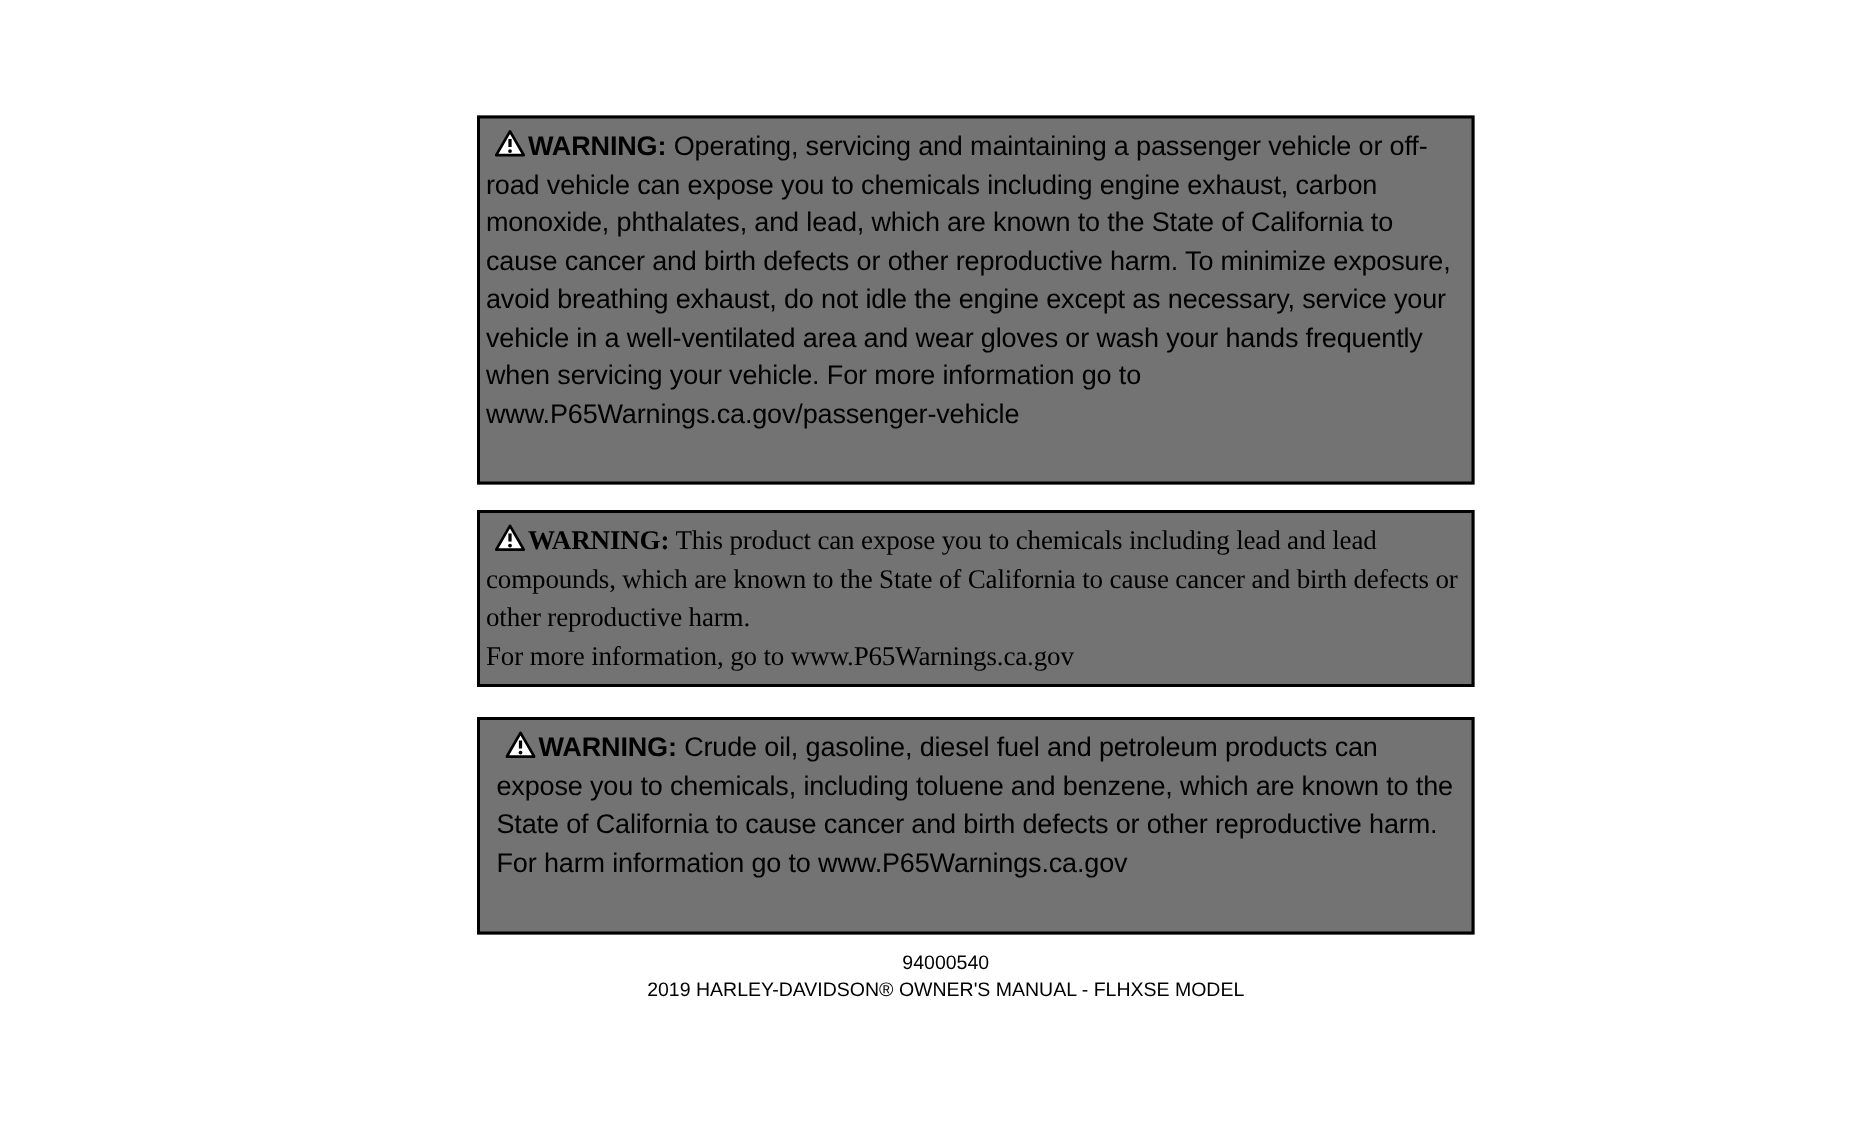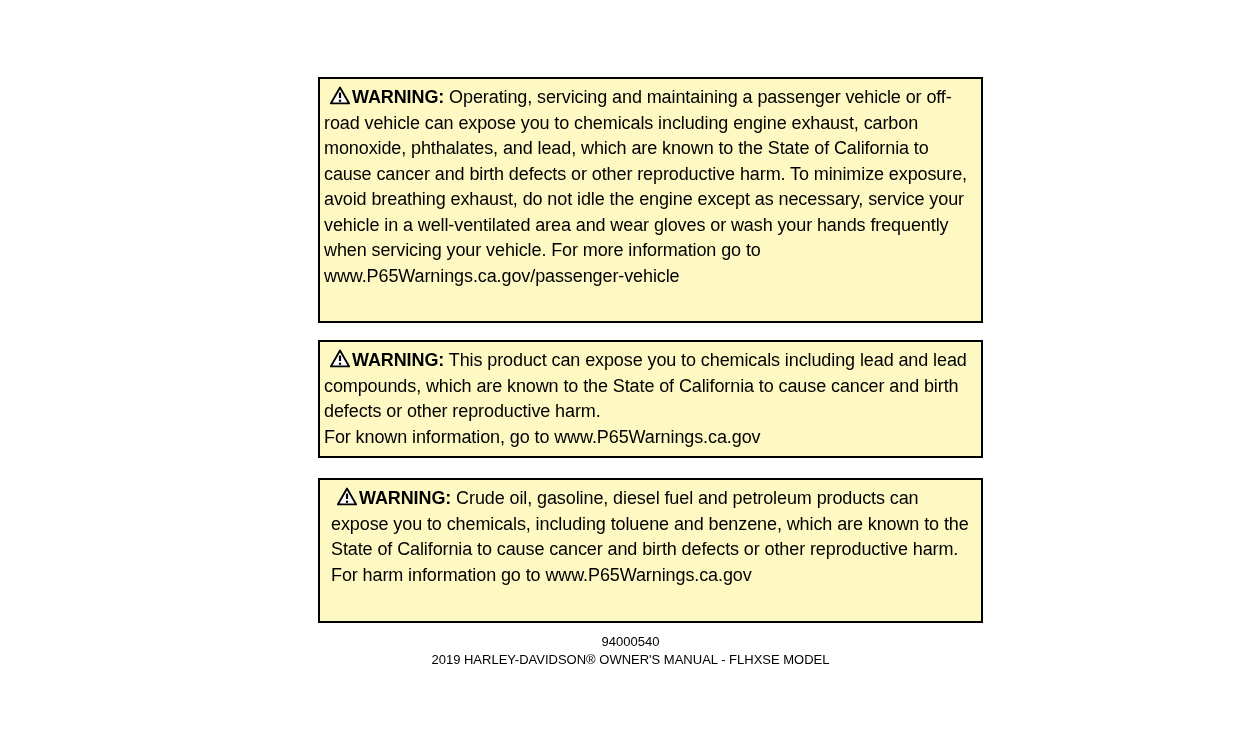--- a/index.html
+++ b/index.html
@@ -17,25 +17,25 @@
     width: 1241px;
     height: 750px;
     background: #ffffff;
   }
   .warning-box {
     position: absolute;
     left: 318px;
     width: 665px;
     box-sizing: border-box;
     border: 2px solid #000000;
-    background: #fef9c3;
+    background: #737373;
     padding: 6px 4px 6px 4px;
   }
   .warning-box.box-1 { top: 77px;  height: 246px; }
-  .warning-box.box-2 { top: 340px; height: 118px; }
+  .warning-box.box-2 { top: 340px; height: 118px; font-family: Liberation Serif, serif; }
   .warning-box.box-3 { top: 478px; height: 145px; padding-left: 11px; }
 
   .warn-text, .more-info {
     margin: 0;
     font-size: 18px;
     line-height: 25.5px;
     letter-spacing: -0.1px;
   }
   .warn-label {
     font-weight: bold;
@@ -81,21 +81,21 @@
 
   <section class="warning-box box-2">
     <p class="warn-text">
       <span class="alert-icon"><svg viewBox="0 0 24 22" xmlns="http://www.w3.org/2000/svg">
             <path d="M12 1.5 L23 20.5 L1 20.5 Z" fill="#ffffff" stroke="#000000" stroke-width="2.2" stroke-linejoin="round"></path>
             <line x1="12" y1="7.5" x2="12" y2="14" stroke="#000000" stroke-width="2.6"></line>
             <circle cx="12" cy="17.2" r="1.5" fill="#000000"></circle>
           </svg></span><b class="warn-label">WARNING:</b>
       <span class="warn-body">This product can expose you to chemicals including lead and lead compounds, which are known to the State of California to cause cancer and birth defects or other reproductive harm.</span>
     </p>
-    <p class="more-info">For known information, go to www.P65Warnings.ca.gov</p>
+    <p class="more-info">For more information, go to www.P65Warnings.ca.gov</p>
   </section>
 
   <section class="warning-box box-3">
     <p class="warn-text">
       <span class="alert-icon"><svg viewBox="0 0 24 22" xmlns="http://www.w3.org/2000/svg">
             <path d="M12 1.5 L23 20.5 L1 20.5 Z" fill="#ffffff" stroke="#000000" stroke-width="2.2" stroke-linejoin="round"></path>
             <line x1="12" y1="7.5" x2="12" y2="14" stroke="#000000" stroke-width="2.6"></line>
             <circle cx="12" cy="17.2" r="1.5" fill="#000000"></circle>
           </svg></span><b class="warn-label">WARNING:</b>
       <span class="warn-body">Crude oil, gasoline, diesel fuel and petroleum products can expose you to chemicals, including toluene and benzene, which are known to the State of California to cause cancer and birth defects or other reproductive harm.</span>

